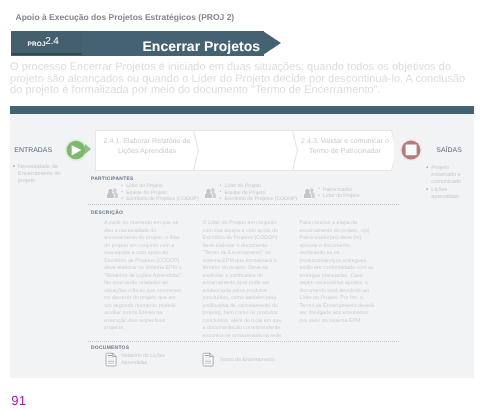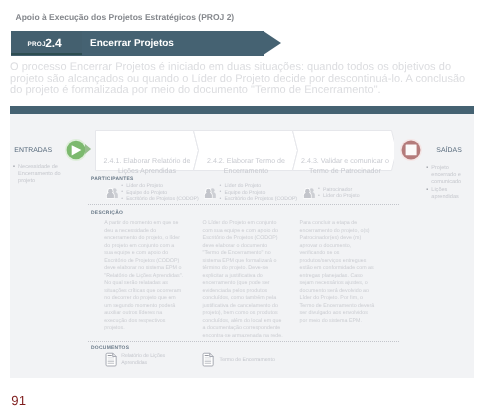--- a/index.html
+++ b/index.html
@@ -10,41 +10,41 @@
   
   .doc-title{position:absolute;left:15.5px;top:12.4px;font-size:8.5px;font-weight:bold;color:#85888d;letter-spacing:.0em;}
 
   .banner{position:absolute;left:11px;top:31px;width:260px;height:24.5px;}
   .banner .body{position:absolute;left:0;top:0;width:253px;height:24.5px;background:#456272;}
   .banner .tip{position:absolute;left:252px;top:0;width:0;height:0;
        border-top:12.25px solid transparent;border-bottom:12.25px solid transparent;border-left:18px solid #456272;}
   .banner .leftblock{position:absolute;left:0;top:0;width:70.6px;height:24.5px;background:#44606f;}
   .banner .leftunder{position:absolute;left:0;top:22.3px;width:70.6px;height:2.2px;background:#2d4d51;}
   .proj-label{position:absolute;left:16.5px;top:10.2px;font-size:6.4px;font-weight:bold;color:#ffffff;letter-spacing:.03em;}
-  .proj-num{position:absolute;left:34.2px;top:5.2px;font-size:12px;font-weight:bold;color:#ffffff;letter-spacing:-.01em;}
-  .banner-title{position:absolute;left:79px;top:7.2px;width:180px;text-align:left;font-size:10px;font-weight:bold;color:#ffffff;}
+  .proj-num{position:absolute;left:34.2px;top:5.2px;font-size:10px;font-weight:normal;color:#ffffff;letter-spacing:-.01em;}
+  .banner-title{position:absolute;left:69px;top:7.2px;width:180px;text-align:right;font-size:14px;font-weight:bold;color:#ffffff;}
 
   .intro{position:absolute;left:10px;top:62.3px;width:464px;font-size:11px;line-height:11.3px;color:#dcdde0;letter-spacing:0.03px;}
 
   
   .panel{position:absolute;left:10px;top:105.5px;width:464.4px;height:272.3px;background:#f2f3f5;}
   .panel .topbar{position:absolute;left:0;top:0;width:464.4px;height:8.5px;background:#456272;}
 
   .io-title{position:absolute;font-size:6.9px;color:#55687a;letter-spacing:0.005em;white-space:nowrap;}
   .entradas-title{left:14.3px;top:146.5px;}
   .saidas-title{left:436.3px;top:146.5px;}
 
   .io-list{position:absolute;font-size:5.55px;line-height:7.3px;color:#c6c8ce;}
   .io-list .li{position:relative;padding-left:5px;margin-bottom:0.5px;}
   .io-list .li:before{content:"\2022";position:absolute;left:0;top:-0.3px;font-size:5.6px;color:#9ea1a8;}
   .entradas-list{left:13.1px;top:163.8px;width:60px;}
   .saidas-list{left:426.3px;top:164.8px;width:37px;}
 
   
-  .chev{position:absolute;top:146px;height:41px;}
+  .chev{position:absolute;top:126px;height:41px;}
   .chev .txt{position:absolute;left:0;top:0;width:100%;height:100%;display:flex;
      align-items:center;justify-content:center;text-align:center;
      font-size:7.1px;line-height:9.4px;color:#c8cad0;}
   .chev .txt span{display:block;padding:0 7px;}
 
   .green-btn{position:absolute;left:65.3px;top:138.6px;width:22px;height:22px;}
   .chev1{left:95px;width:104px;}
   .chev2{left:194px;width:104px;}
   .chev3{left:293px;width:104px;}
   .red-btn{position:absolute;left:400.1px;top:138.6px;width:22px;height:22px;}
@@ -55,21 +55,21 @@
   .part-col{position:absolute;font-size:5.15px;line-height:6.5px;color:#c5c7cd;white-space:nowrap;}
   .part-col .li{position:relative;padding-left:5px;}
   .part-col .li:before{content:"\2022";position:absolute;left:0;top:-0.4px;}
   .ppl-icon{position:absolute;}
 
   .desc-col{position:absolute;font-size:5.32px;line-height:7.52px;color:#cbcdd2;text-align:left;}
 
   .doc-item{position:absolute;font-size:5.15px;line-height:6.9px;color:#c5c7cd;}
   .doc-icon{position:absolute;}
 
-  .page-num{position:absolute;left:11.3px;top:393px;font-size:13.2px;color:#7f1d1d;}
+  .page-num{position:absolute;left:11.3px;top:393px;font-size:13.2px;color:#a21caf;}
 
   
   .dotted-2{left:88.4px;top:203.8px;width:311px;}
   .dotted-3{left:88.4px;top:340.6px;width:311px;}
   .lbl-part{left:91px;top:177.3px;}
   .lbl-desc{left:91px;top:210.5px;}
   .lbl-docs{left:91px;top:346.3px;}
 
   .ppl1{left:105.6px;top:188.3px;}
   .ppl2{left:204.3px;top:188.3px;}
@@ -139,25 +139,20 @@
   <svg class="chev-shapes" style="position:absolute;left:95px;top:129.5px;" width="299" height="41" viewBox="0 0 299 41">
     <path d="M0.5 0.5 H98.5 L103.5 20.5 L98.5 40.5 H0.5 Z" fill="#ffffff" stroke="#e6e7eb" stroke-width="1"></path>
     <path d="M98.5 0.5 L103.5 20.5 L98.5 40.5 H197.5 L202.5 20.5 L197.5 0.5 Z" fill="#ffffff" stroke="#e6e7eb" stroke-width="1"></path>
     <path d="M197.5 0.5 L202.5 20.5 L197.5 40.5 H296.5 L301.5 20.5 L296.5 0.5 Z" fill="#ffffff" stroke="#e6e7eb" stroke-width="1"></path>
   </svg>
   <div class="chev chev1">
     <div class="txt">
         <span>2.4.1. Elaborar Relatório de Lições Aprendidas</span>
       </div>
   </div>
-  <div class="chev chev2">
-    <div class="txt">
-        <span>2.4.2. Elaborar Termo de Encerramento</span>
-      </div>
-  </div>
   <div class="chev chev3">
     <div class="txt">
         <span>2.4.3. Validar e comunicar o Termo de Patrocinador</span>
       </div>
   </div>
 
   <div class="sec-label lbl-part">PARTICIPANTES</div>
 
   <svg class="ppl-icon ppl1" width="12.4" height="10.5" viewBox="0 0 13 11">
     <g fill="#cdcfd4">

